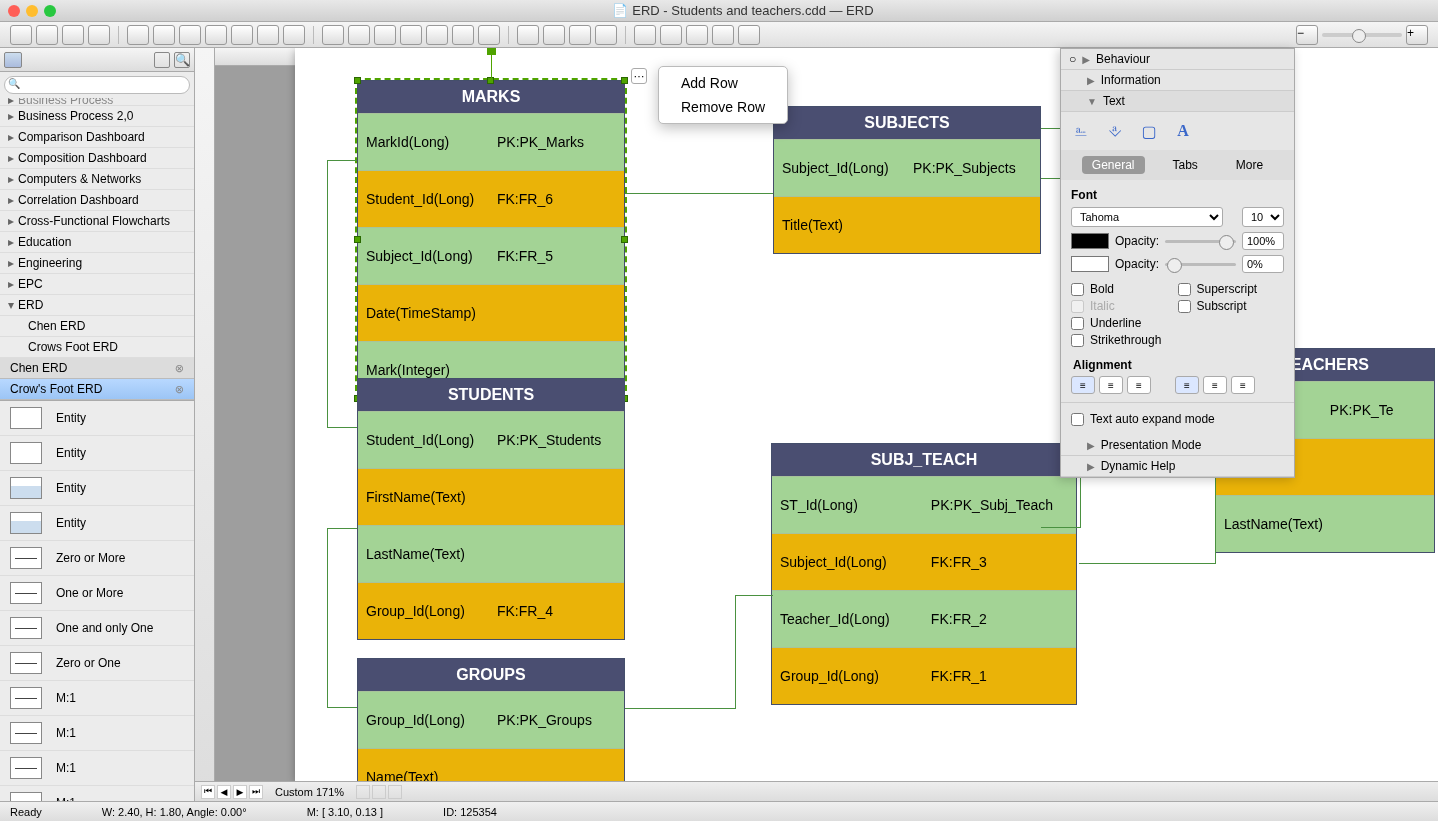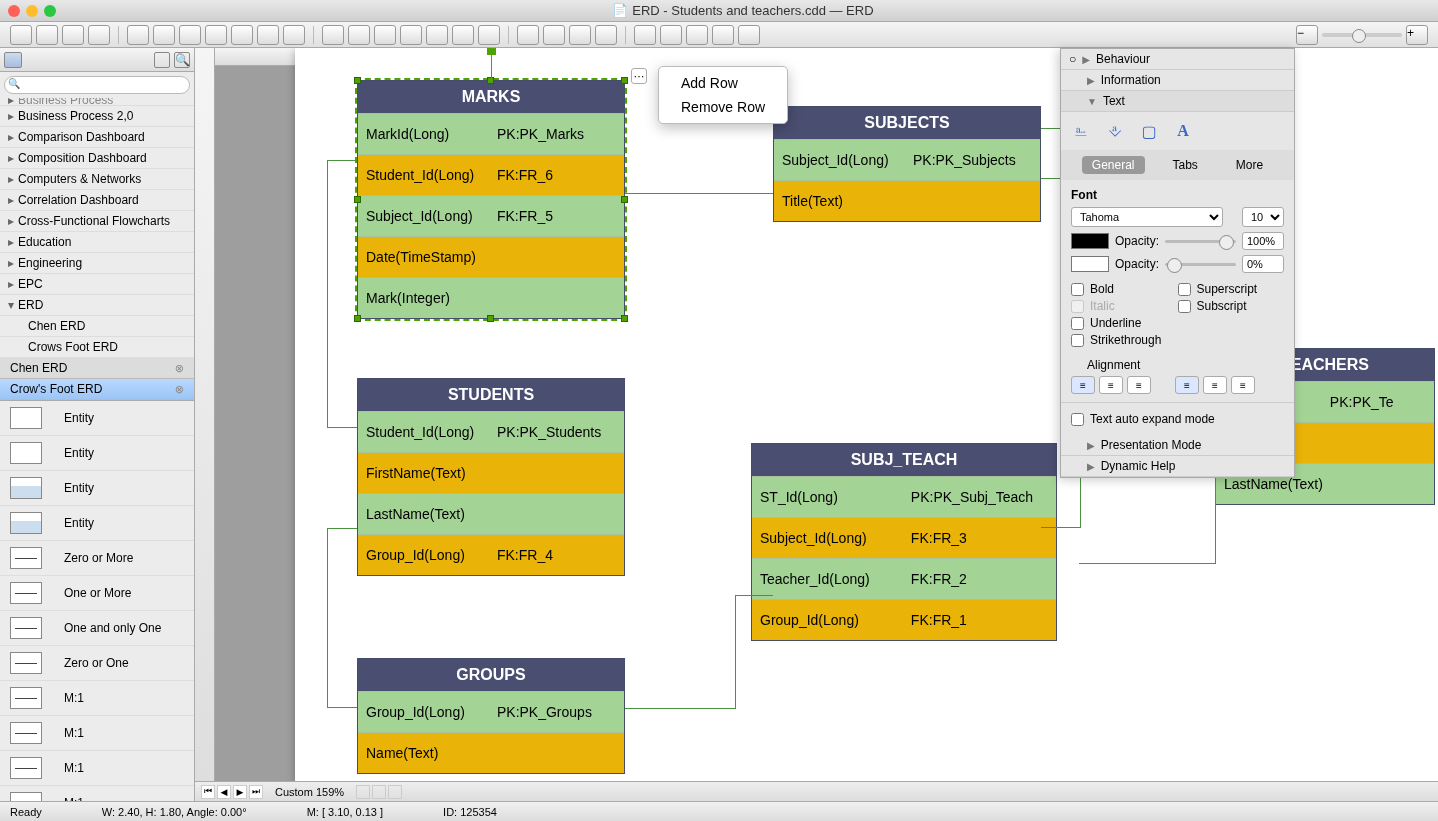--- a/index.html
+++ b/index.html
@@ -29,37 +29,37 @@
 .sb-search span { position:relative; width:100%;}
 .sb-search span::before { content:"🔍"; position:absolute; left:4px; top:2px; font-size:10px; color:#999;}
 .tree { overflow:auto; flex:1; font-size:12px;}
 .tree-item { display:flex; align-items:center; padding:3px 8px; cursor:default; border-bottom:1px solid #ddd;}
 .tree-item .arrow { width:10px; display:inline-block; color:#666;}
 .tree-sub { padding-left:28px;}
 .tree-tab { background:#dcdcdc; padding:3px 10px; border-bottom:1px solid #bbb; display:flex; justify-content:space-between; align-items:center;}
 .tree-tab .close { color:#888; font-size:11px;}
 .tree-tab.active { background:linear-gradient(#b8d8ff,#9cc5f5);}
 .shapes { border-top:1px solid #aaa; overflow:auto;}
-.shape-item { display:flex; align-items:center; gap:22px; padding:6px 10px; border-bottom:1px solid #ddd;}
+.shape-item { display:flex; align-items:center; gap:14px; padding:6px 10px; border-bottom:1px solid #ddd;}
 .shape-icon { width:32px; height:22px; background:#fff; border:1px solid #888;}
 .shape-icon.grad { background:linear-gradient(#fff 40%,#cde 40%);}
 .shape-icon.conn { background:#fff; position:relative;}
 .shape-icon.conn::after{content:""; position:absolute; top:50%; left:4px; right:4px; border-top:1px solid #444;}
 
 
 .canvas-wrap { flex:1; background:#9e9e9e; position:relative; overflow:hidden;}
 .canvas { position:absolute; left:100px; top:0; right:0; bottom:20px; background:#fff; box-shadow:0 2px 8px rgba(0,0,0,.3);}
 .ruler-h { position:absolute; top:0; left:20px; right:0; height:18px; background:linear-gradient(#f5f5f5,#ddd); border-bottom:1px solid #aaa;}
 .ruler-v { position:absolute; top:0; left:0; bottom:0; width:20px; background:linear-gradient(#f5f5f5,#ddd); border-right:1px solid #aaa;}
 
 
 .entity { position:absolute; border:1px solid #444e6b; background:#eab308; font-size:14px;}
 .entity.sel { outline:2px dashed #4fa300;}
 .entity .ehead { background:#4a4e71; color:#fff; text-align:center; font-weight:bold; padding:7px; font-size:16px;}
-.entity .erow { display:flex; padding:12px 8px; border-top:1px solid #a8c39a;}
+.entity .erow { display:flex; padding:20px 8px; border-top:1px solid #a8c39a;}
 .entity .erow:nth-child(even){ background:#a3d395;}
 .entity .erow .c1 { flex:1.1;}
 .entity .erow .c2 { flex:1;}
 .handle { position:absolute; width:7px; height:7px; background:#4fa300; border:1px solid #2a6800;}
 .handles .h1{top:-4px;left:-4px;} .handles .h2{top:-4px;left:50%;margin-left:-4px;} .handles .h3{top:-4px;right:-4px;}
 .handles .h4{top:50%;left:-4px;margin-top:-4px;} .handles .h5{top:50%;right:-4px;margin-top:-4px;}
 .handles .h6{bottom:-4px;left:-4px;} .handles .h7{bottom:-4px;left:50%;margin-left:-4px;} .handles .h8{bottom:-4px;right:-4px;}
 
 
 .context-menu { position:absolute; background:#fff; border:1px solid #bbb; border-radius:5px; box-shadow:0 4px 14px rgba(0,0,0,.25); padding:4px 4px; font-size:14px;}
@@ -328,21 +328,21 @@
           </div>
           <div class="erow">
             <span class="c1">LastName(Text)</span>
             <span class="c2"></span>
           </div>
           <div class="erow">
             <span class="c1">Group_Id(Long)</span>
             <span class="c2">FK:FR_4</span>
           </div>
         </div>
-        <div class="entity" style="left: 456px; top: 395px; width: 306px;">
+        <div class="entity" style="left: 476px; top: 395px; width: 306px;">
           <div class="ehead">SUBJ_TEACH</div>
           <div class="erow">
             <span class="c1">ST_Id(Long)</span>
             <span class="c2">PK:PK_Subj_Teach</span>
           </div>
           <div class="erow">
             <span class="c1">Subject_Id(Long)</span>
             <span class="c2">FK:FR_3</span>
           </div>
           <div class="erow">
@@ -397,21 +397,21 @@
         <div style="position: absolute; left: 192px; top: -2px; width: 9px; height: 9px; background: rgb(79, 163, 0);"></div>
       </div>
 
     <div class="canvas-bottom">
       <span class="nav">
           <span>⏮</span>
           <span>◀</span>
           <span>▶</span>
           <span>⏭</span>
         </span>
-      <span>Custom 159%</span>
+      <span>Custom 171%</span>
       <span style="display:flex;gap:2px;">
           <span style="width:14px;height:14px;border:1px solid #ccc;"></span>
           <span style="width:14px;height:14px;border:1px solid #ccc;"></span>
           <span style="width:14px;height:14px;border:1px solid #ccc;"></span>
         </span>
     </div>
   </div>
 </div>
 
 <div class="statusbar">
@@ -494,21 +494,21 @@
         <label class="chk">
             <input type="checkbox" style="">
             <span>Superscript</span>
           </label>
         <label class="chk">
             <input type="checkbox" style="">
             <span>Subscript</span>
           </label>
       </div>
     </div>
-    <div style="font-weight:normal;margin:8px 16px 4px;">Alignment</div>
+    <div style="font-weight:bold;margin:8px 2px 4px;">Alignment</div>
     <div style="display:flex; gap:24px;">
       <div class="align-btns">
         <span style="background:#dbe7ff;">≡</span>
         <span>≡</span>
         <span>≡</span>
       </div>
       <div class="align-btns">
         <span style="background:#dbe7ff;">≡</span>
         <span>≡</span>
         <span>≡</span>

